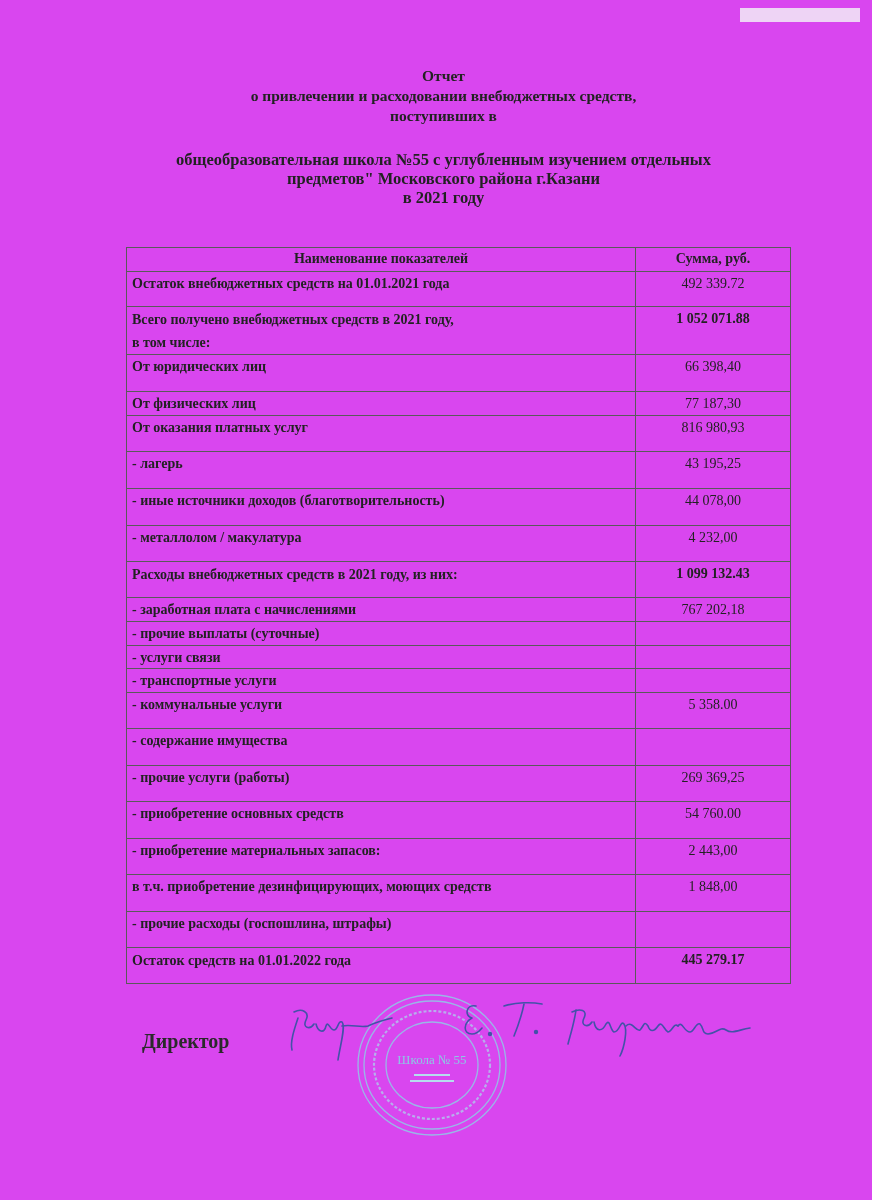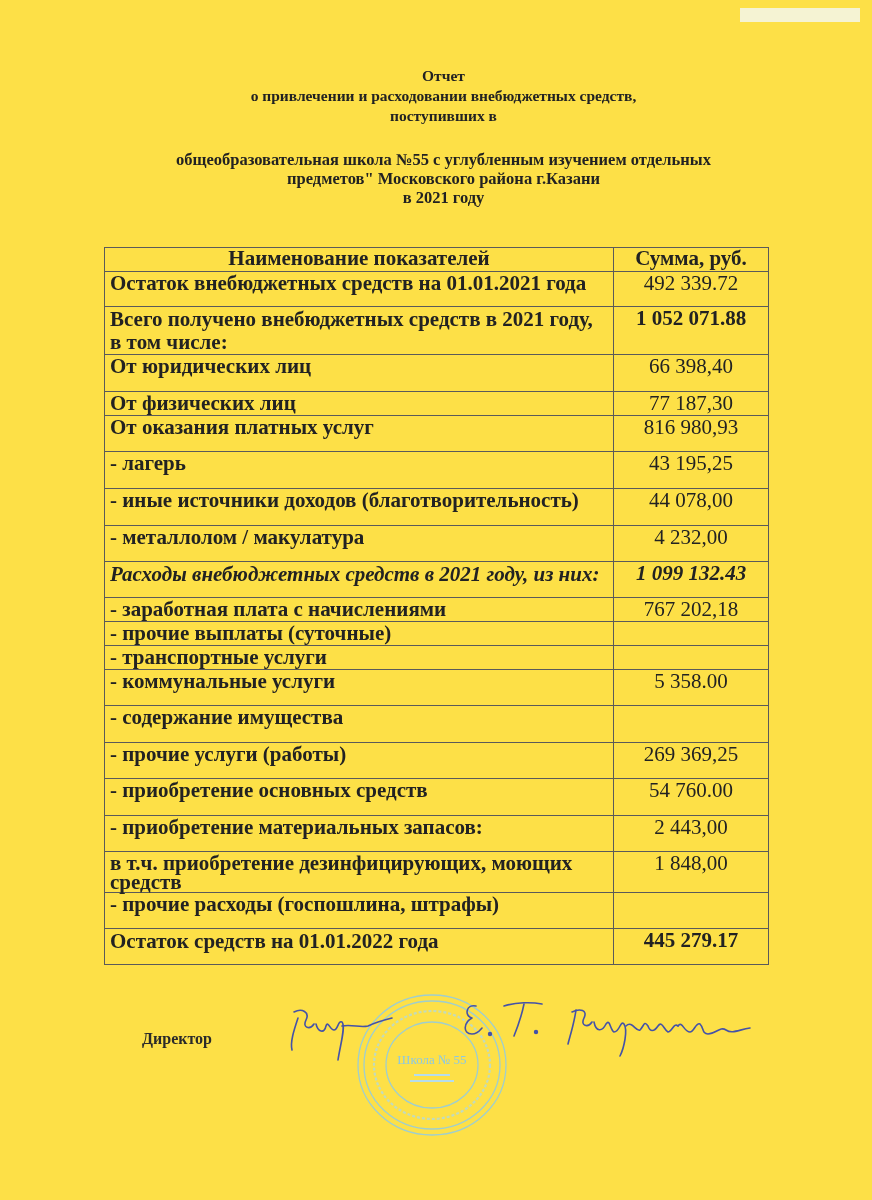--- a/index.html
+++ b/index.html
@@ -13,21 +13,21 @@
       position: relative;
       overflow: hidden;
       font-family: "Liberation Serif", "DejaVu Serif", serif;
       color: #222222;
     }
     .page {
       position: absolute;
       left: 0; top: 0;
       width: 872px;
       height: 1200px;
-      background: #fde047;
+      background: #d946ef;
     }
     .scan-smudge {
       position: absolute;
       left: 740px; top: 8px;
       width: 120px; height: 14px;
       background: #f3f7f6;
       opacity: 0.8;
     }
     .title-block {
       position: absolute;
@@ -42,26 +42,26 @@
       line-height: 20px;
     }
     .title-main div { height: 20px; }
     .title-org {
       top: 150px;
       font-size: 16.5px;
       line-height: 19px;
     }
     .report-table {
       position: absolute;
-      left: 104px;
+      left: 126px;
       top: 247px;
       width: 664px;
       border-collapse: collapse;
       table-layout: fixed;
-      font-size: 21px;
+      font-size: 14px;
     }
     .report-table col.c1 { width: 509px; }
     .report-table col.c2 { width: 155px; }
     .report-table th, .report-table td {
       border: 1px solid #5a5a5a;
       padding: 0 4px;
       vertical-align: top;
       line-height: 19px;
     }
     .report-table th {
@@ -85,21 +85,21 @@
 
     .signature-area {
       position: absolute;
       left: 0; top: 990px;
       width: 872px; height: 160px;
     }
     .director-label {
       position: absolute;
       left: 142px;
       top: 40px;
-      font-size: 16px;
+      font-size: 20px;
       font-weight: bold;
       color: #2a2a2a;
     }
     .stamp {
       position: absolute;
       left: 352px;
       top: 2px;
       width: 160px;
       height: 146px;
     }
@@ -166,30 +166,34 @@
           <td class="amount">43 195,25</td>
         </tr>
         <tr style="height: 37px;">
           <td class="label"><span>- иные источники доходов (благотворительность)</span></td>
           <td class="amount">44 078,00</td>
         </tr>
         <tr style="height: 36px;">
           <td class="label"><span>- металлолом / макулатура</span></td>
           <td class="amount">4 232,00</td>
         </tr>
-        <tr class="bold" style="height: 36px; font-style: italic;">
+        <tr class="bold" style="height: 36px;">
           <td class="label"><span>Расходы внебюджетных средств в 2021 году, из них:</span></td>
           <td class="amount">1 099 132.43</td>
         </tr>
         <tr style="height: 24px;">
           <td class="label"><span>- заработная плата с начислениями</span></td>
           <td class="amount">767 202,18</td>
         </tr>
         <tr style="height: 24px;">
           <td class="label"><span>- прочие выплаты (суточные)</span></td>
+          <td class="amount"></td>
+        </tr>
+        <tr style="height: 23px;">
+          <td class="label"><span>- услуги связи</span></td>
           <td class="amount"></td>
         </tr>
         <tr style="height: 24px;">
           <td class="label"><span>- транспортные услуги</span></td>
           <td class="amount"></td>
         </tr>
         <tr style="height: 36px;">
           <td class="label"><span>- коммунальные услуги</span></td>
           <td class="amount">5 358.00</td>
         </tr>

